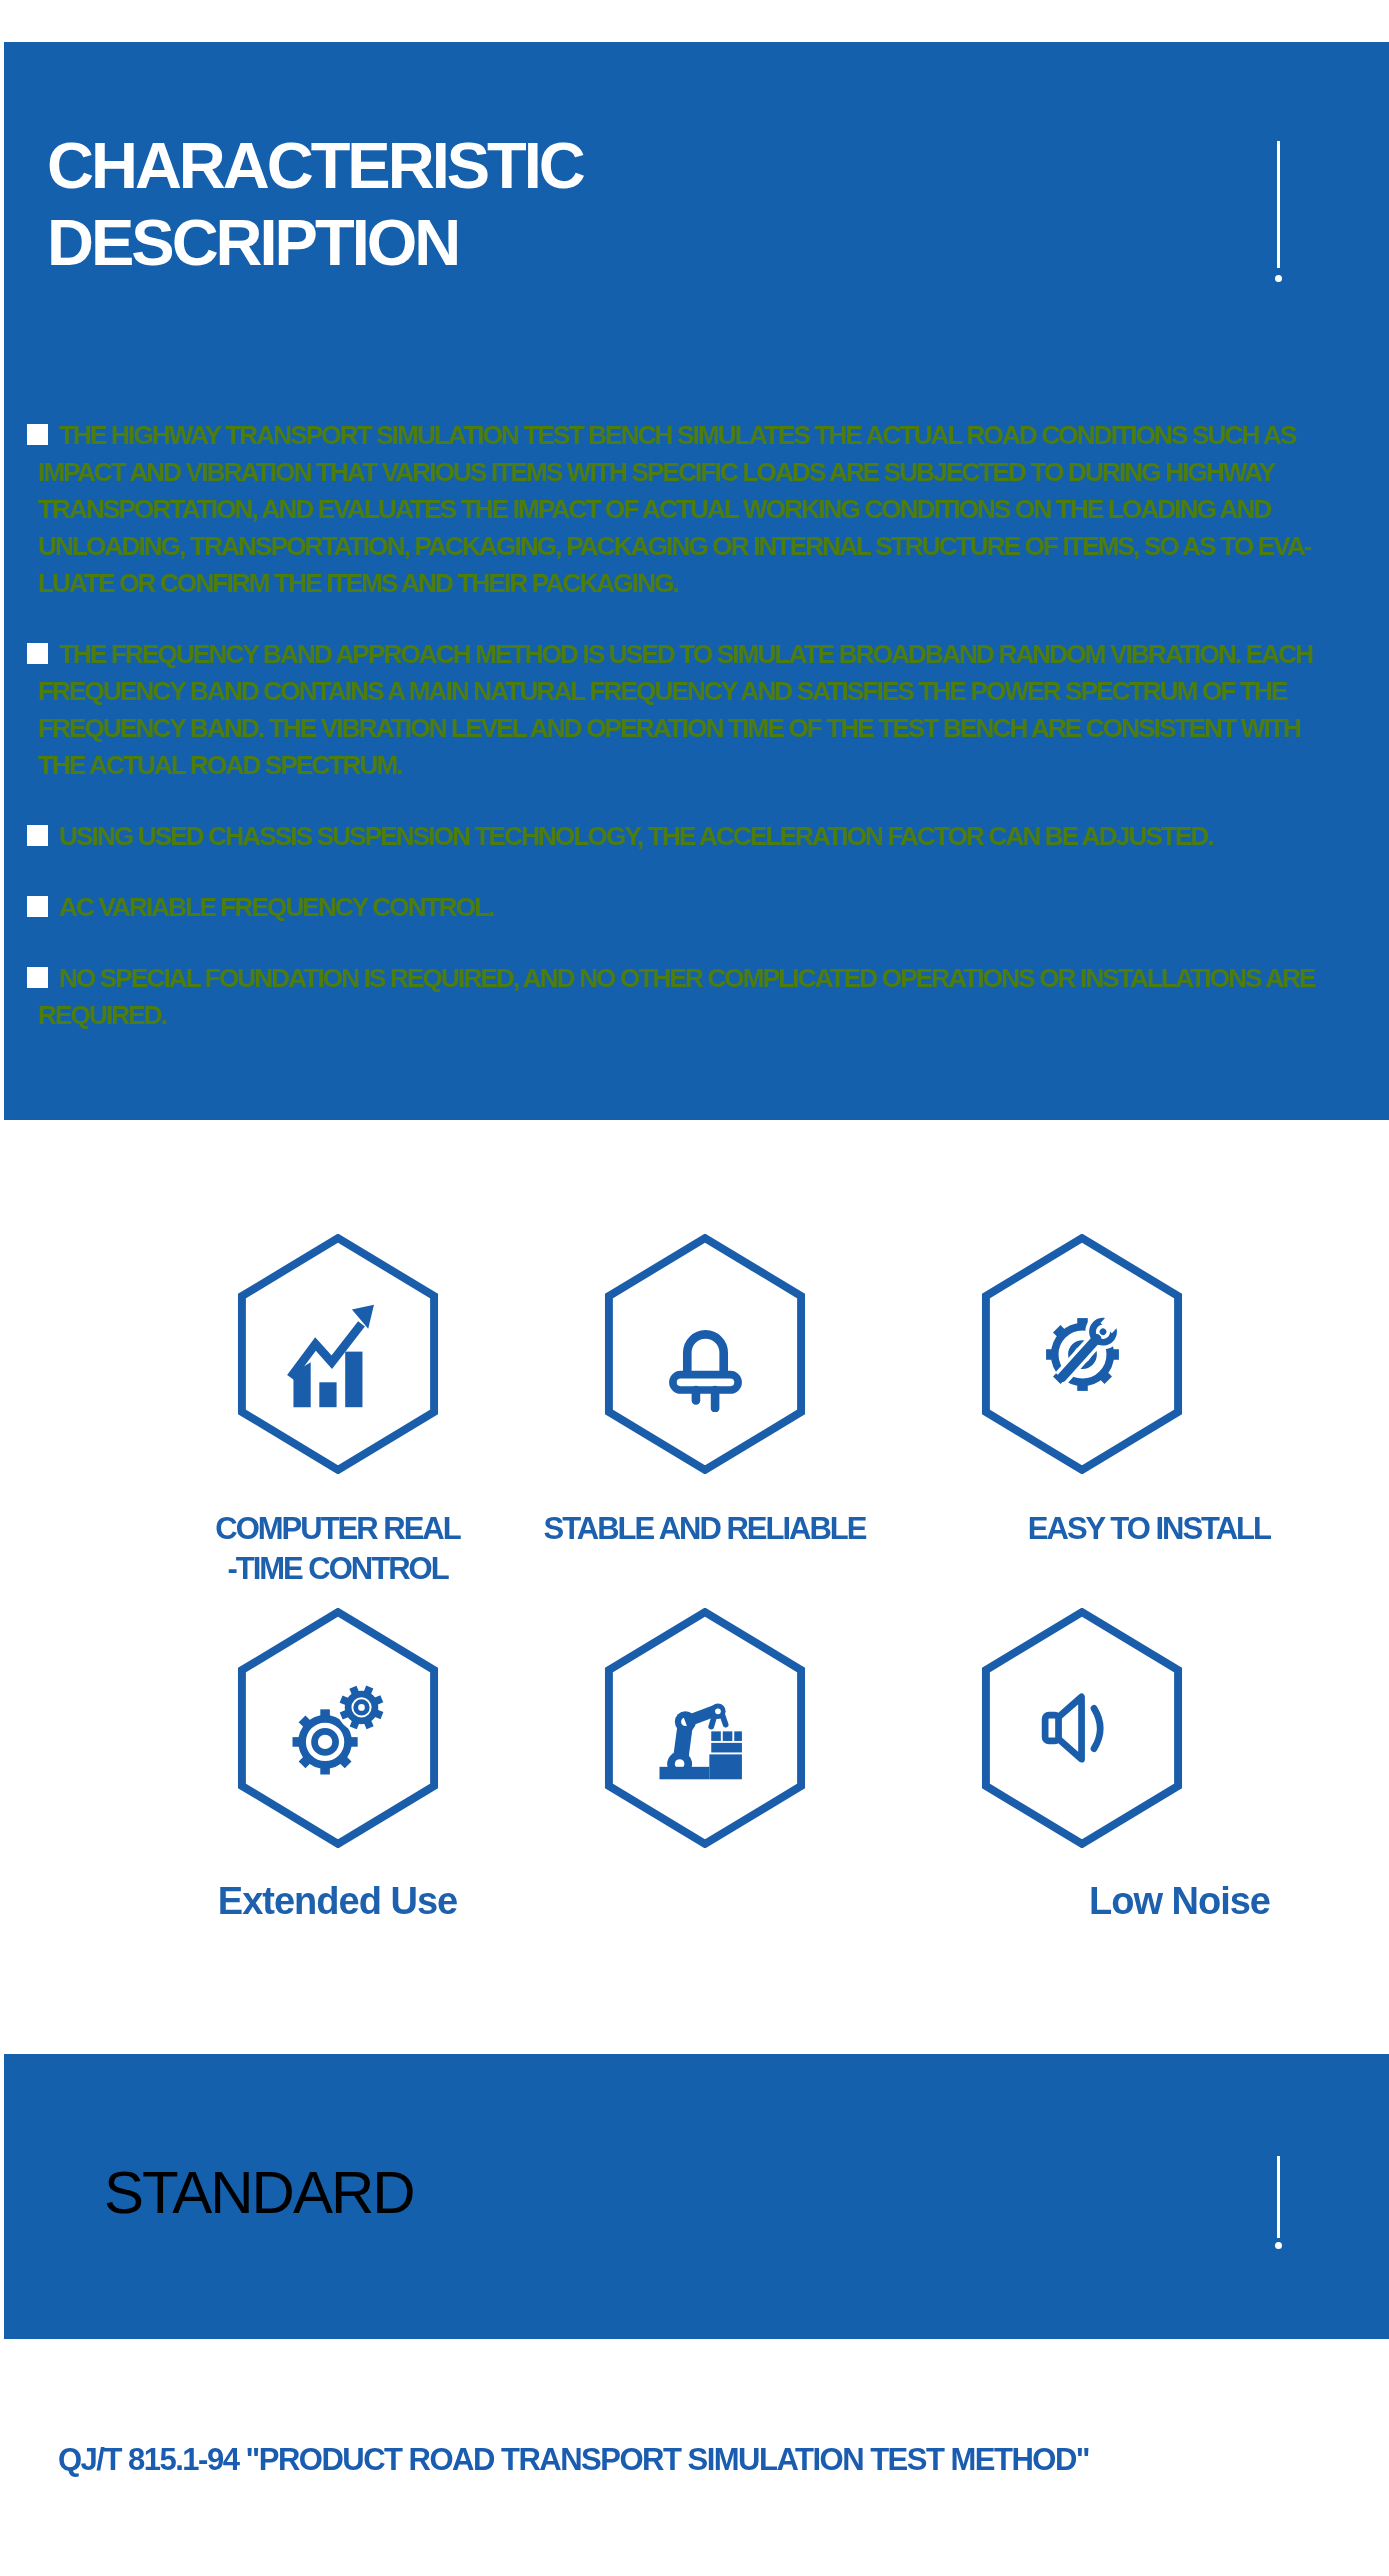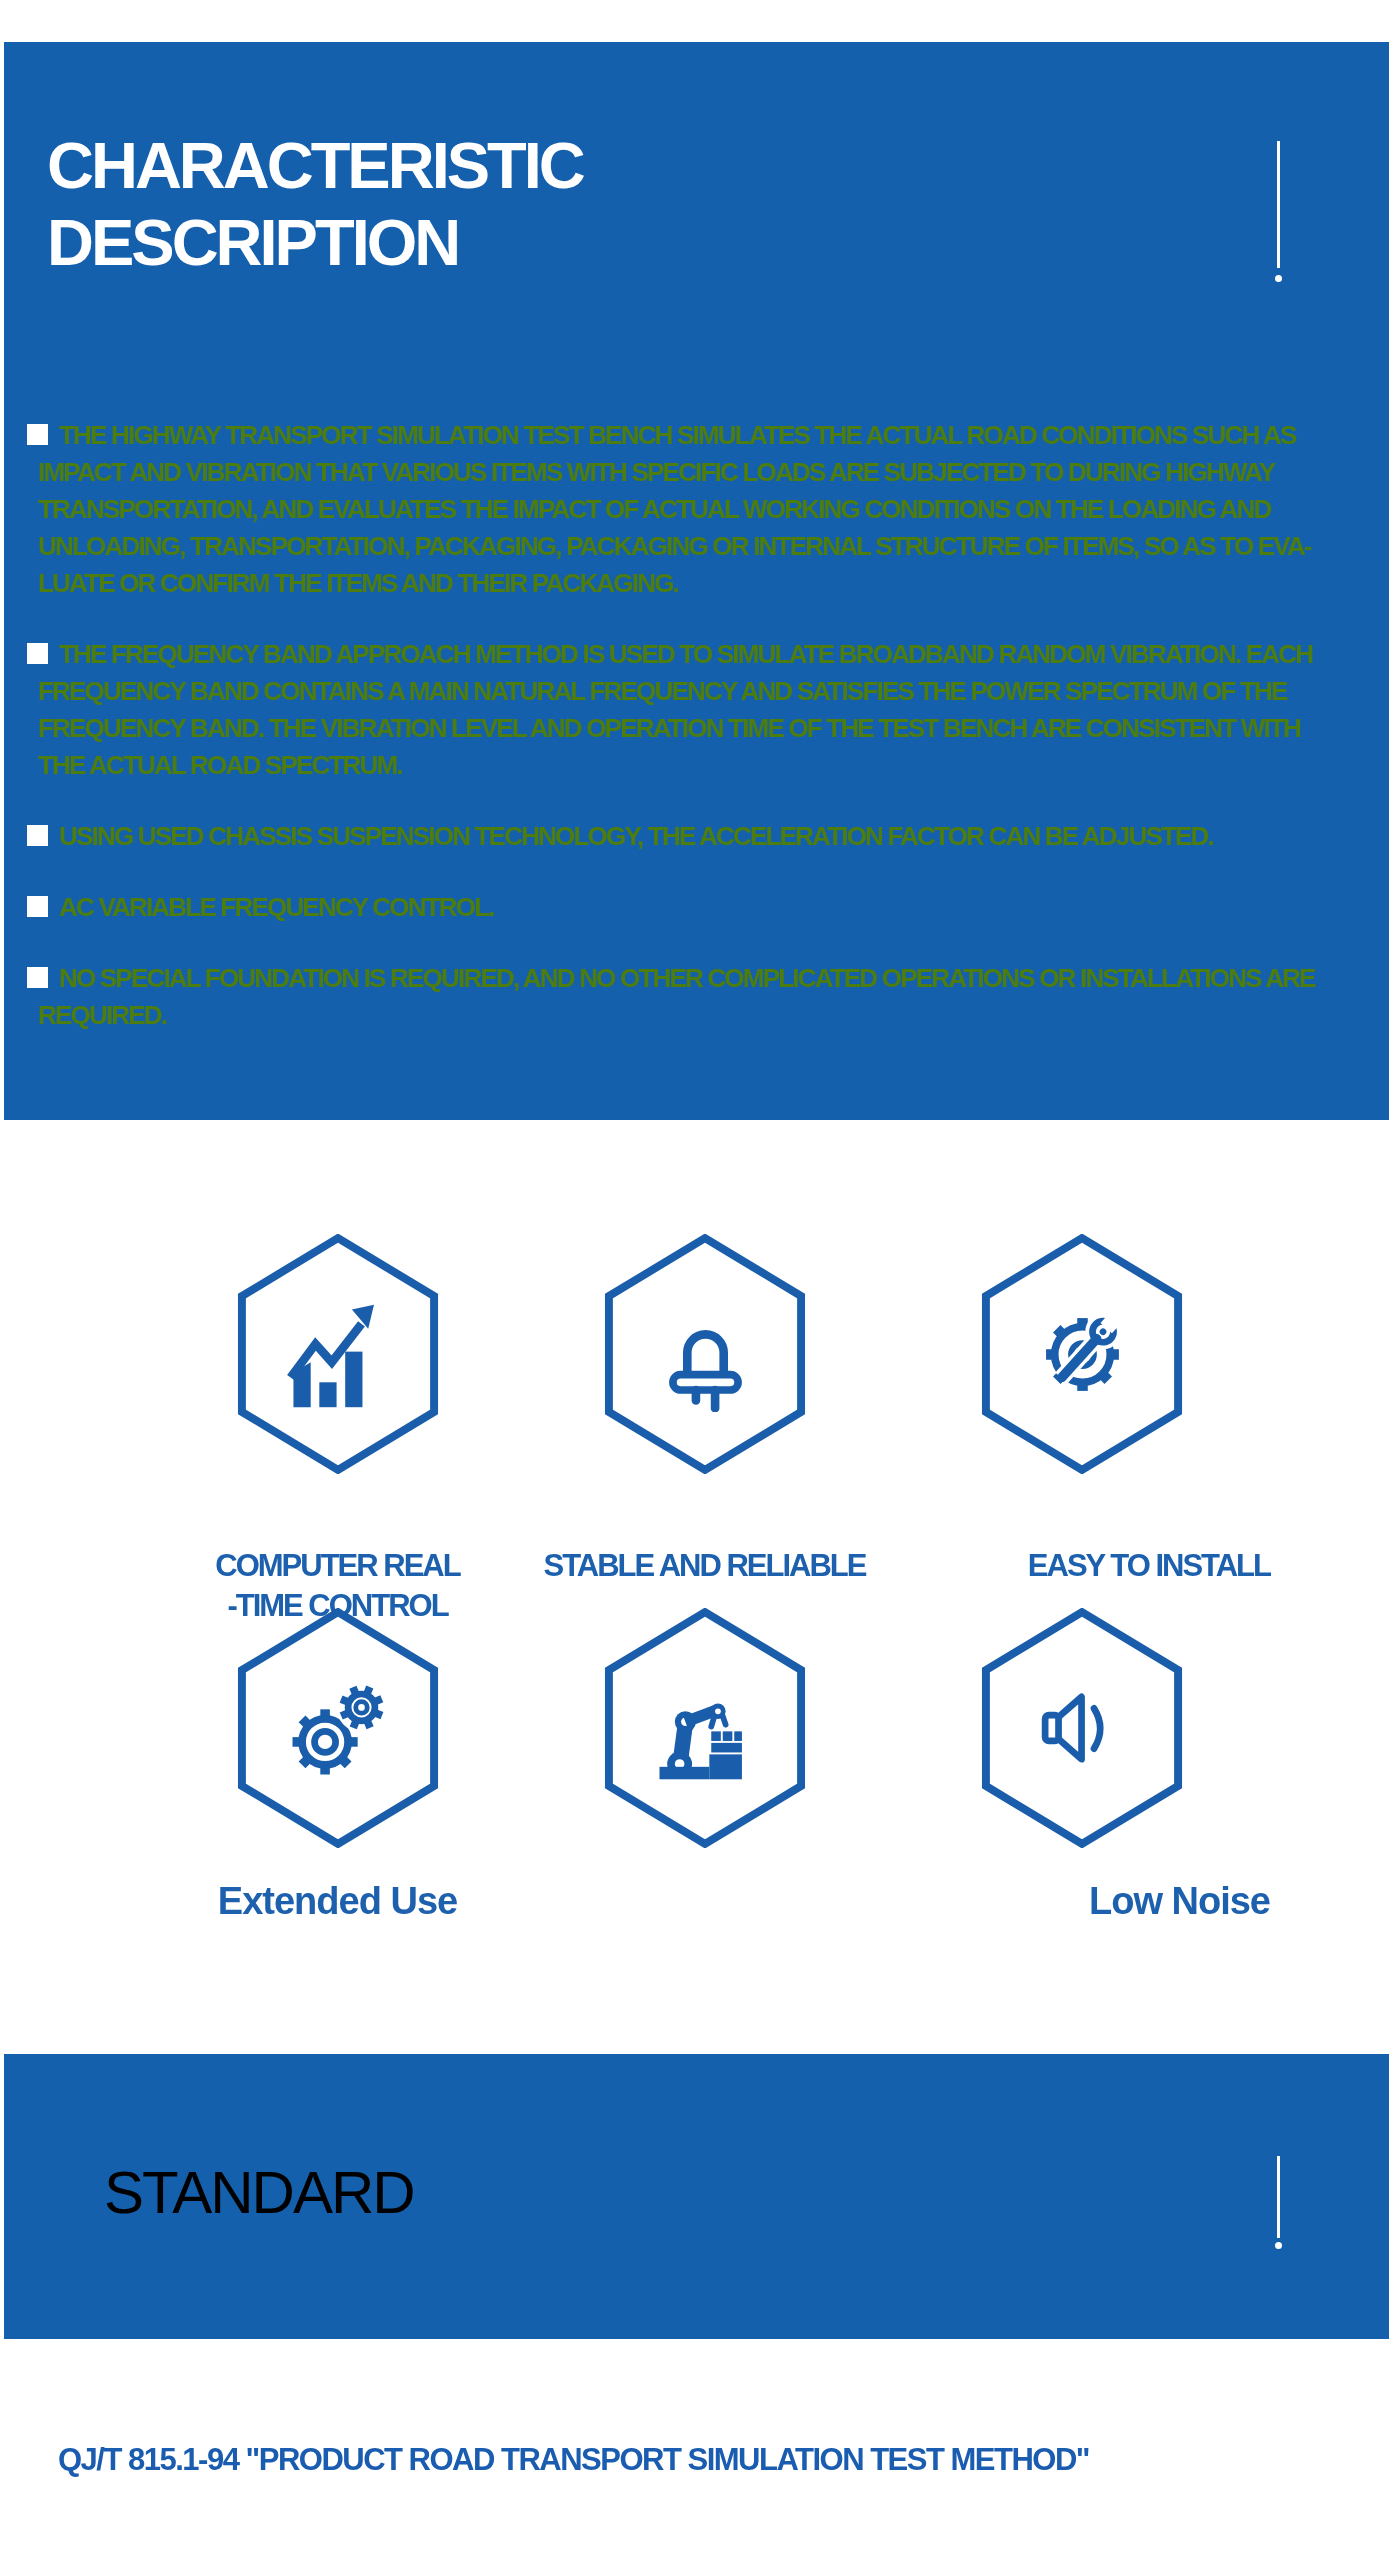--- a/index.html
+++ b/index.html
@@ -27,21 +27,21 @@
   .hex-wrap{position:relative;width:208px;height:240px;margin:0 auto;}
   .hex-outline{position:absolute;left:0;top:0;width:208px;height:240px;}
   .hex-outline polygon{fill:none;stroke:#1a5daa;stroke-width:8;}
   .glyph{position:absolute;left:47px;top:63px;width:115px;height:115px;}
   .glyph .st{fill:none;stroke:#1a5daa;}
   .glyph .fl{fill:#1a5daa;}
 
   .feat-label{position:absolute;width:377px;text-align:center;color:#1c60ae;}
   .label-r1{font-weight:bold;font-size:31px;line-height:40px;letter-spacing:-2px;white-space:pre-line;}
   .label-r2{font-weight:bold;font-size:38px;line-height:44px;letter-spacing:-1px;}
-  .r1l{top:1546px;} .r2l{top:1879px;}
+  .r1l{top:1509px;} .r2l{top:1879px;}
   .c1{left:149px;} .c2{left:516px;} .c3{left:893px;text-align:right;}
   .r1{top:1234px;} .r2{top:1608px;}
 
   .standard-title{position:absolute;left:104px;top:2160px;color:#000000;font-weight:normal;
     font-size:60px;line-height:66px;letter-spacing:-2px;}
   .standard-rule{left:1277px;top:2156px;height:82px;}
   .standard-dot{left:1275px;top:2242px;}
 
   .footer-ref{position:absolute;left:58px;top:2442px;color:#1a5cb0;font-weight:bold;
     font-size:31px;line-height:36px;letter-spacing:-1.5px;}

